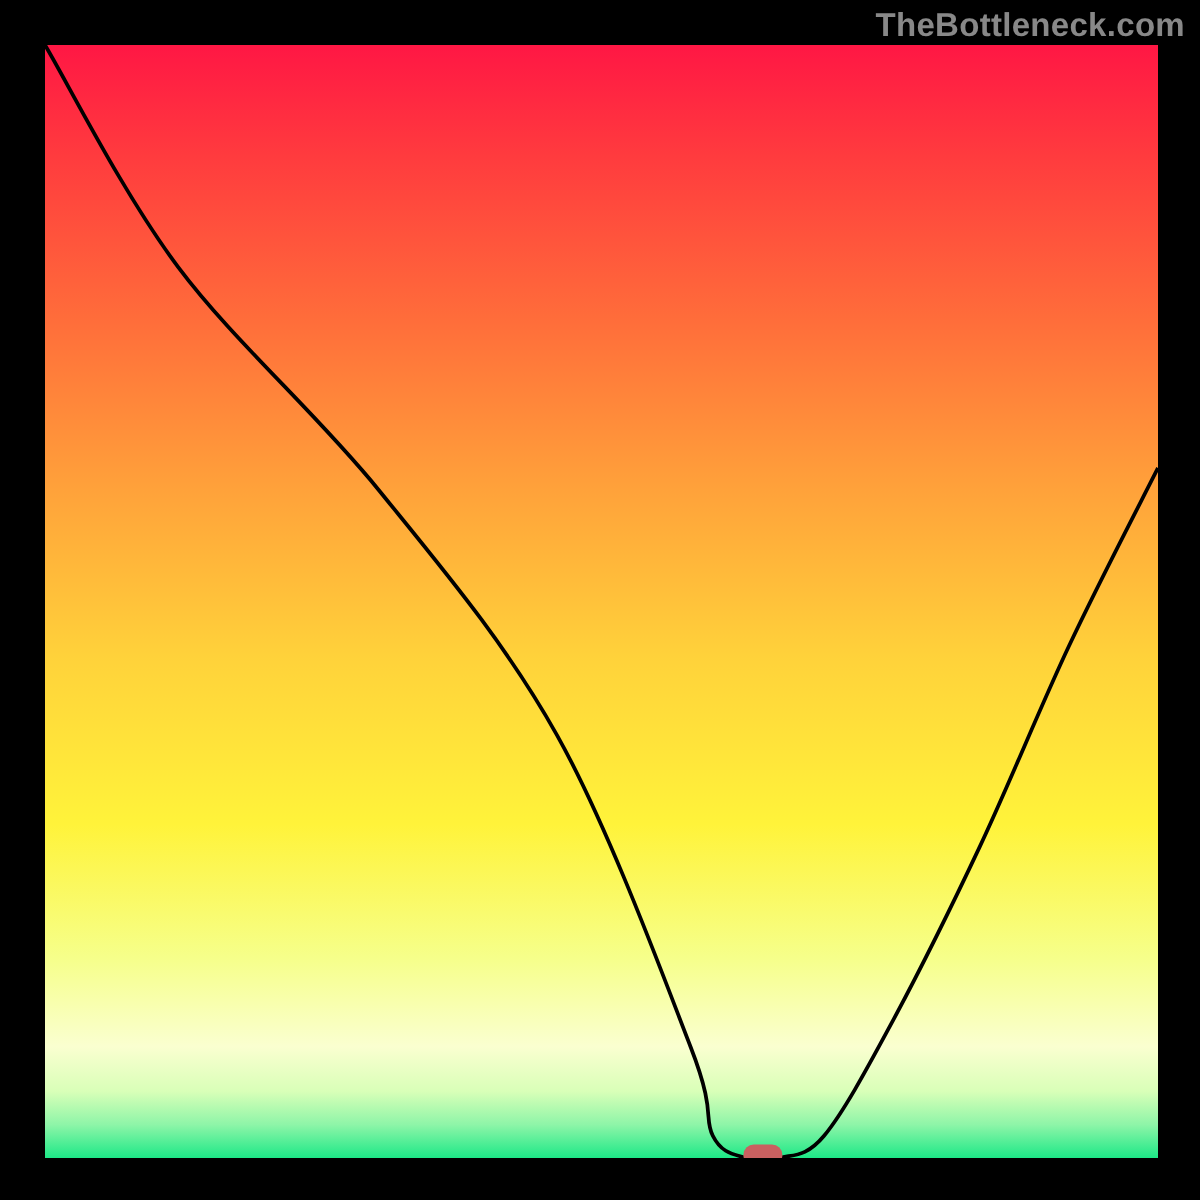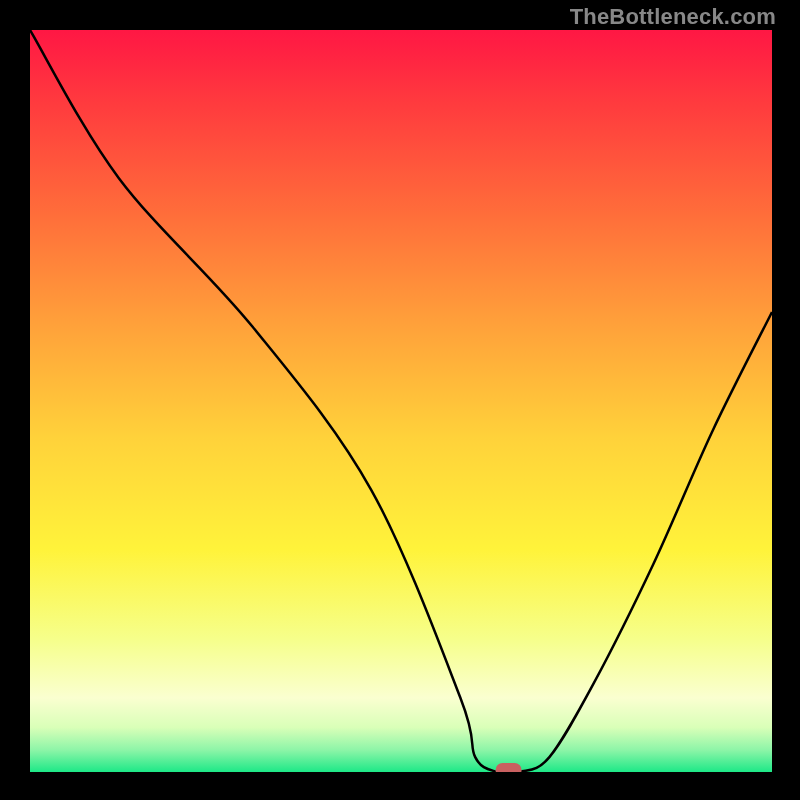--- a/index.html
+++ b/index.html
@@ -12,21 +12,21 @@
   }
   .frame {
     position: relative;
     width: 800px;
     height: 800px;
     background: #000;
   }
   .watermark {
     position: absolute;
     top: 4px;
-    right: 24px;
+    right: 10px;
     font-family: Arial, Helvetica, sans-serif;
     font-size: 22px;
     font-weight: 600;
     color: #888;
     letter-spacing: 0.2px;
   }
   svg {
     position: absolute;
     top: 30px;
     left: 30px;

